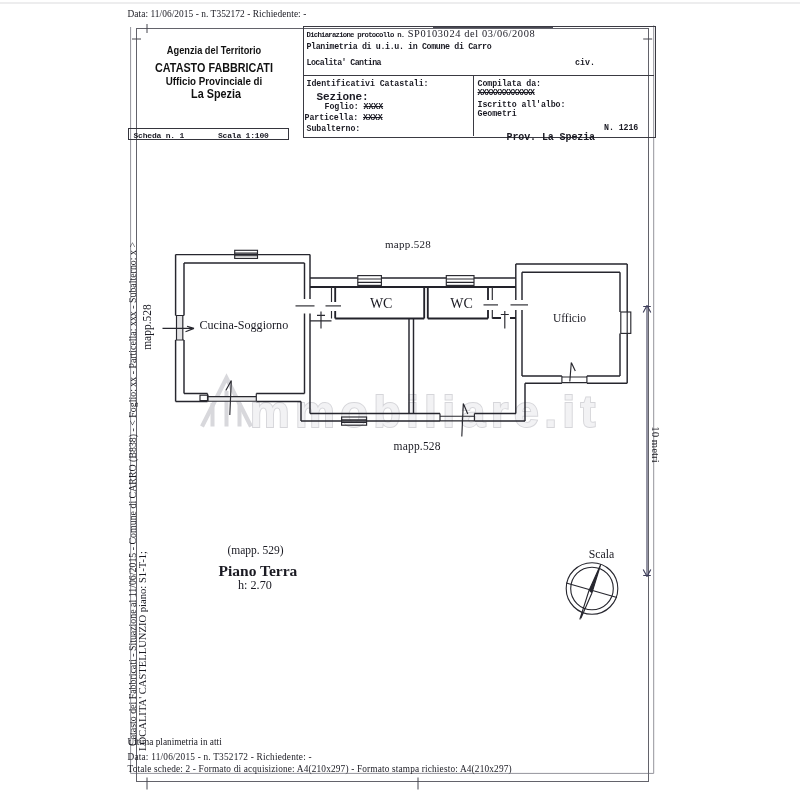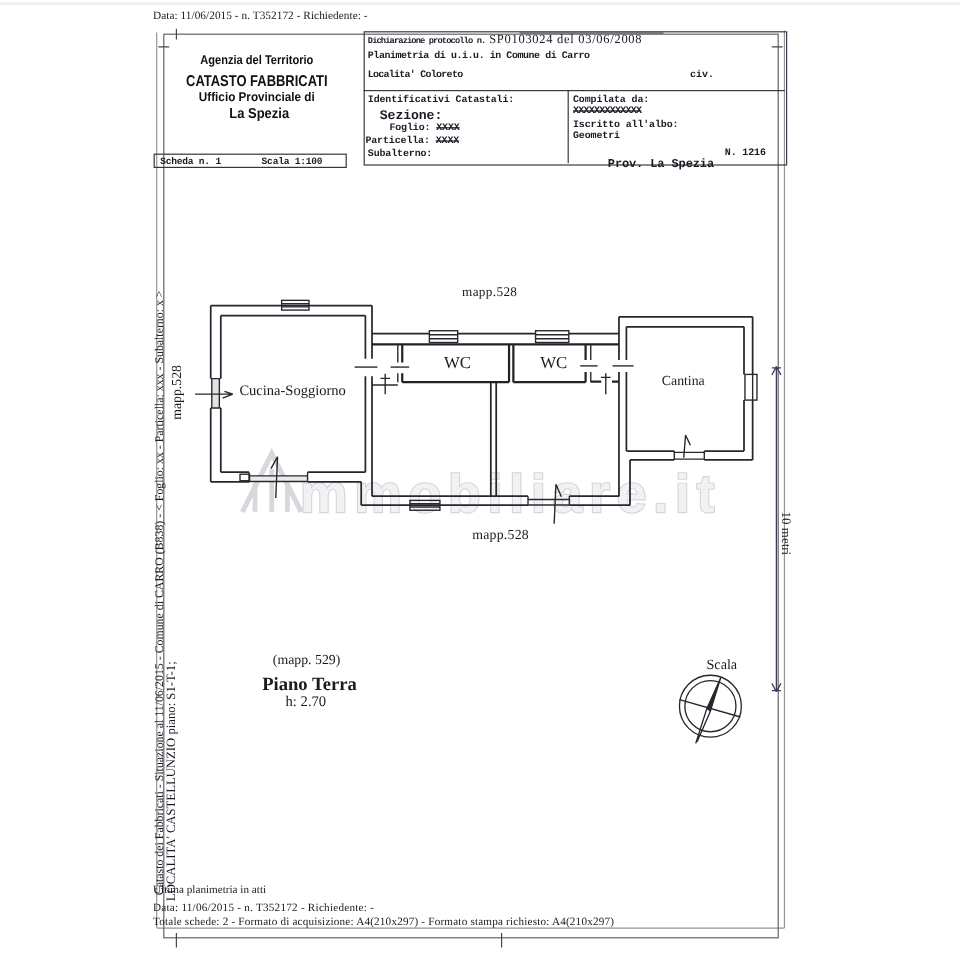--- a/index.html
+++ b/index.html
@@ -39,21 +39,21 @@
 <div class="abs" style="left:303px;top:75px;width:350.7px;height:0;border-top:1px solid #3a3a42;"></div>
 
 <div class="abs" style="left:472.5px;top:75px;width:0;height:60.5px;border-left:1px solid #3a3a42;"></div>
 
 <div class="abs" style="left:433px;top:27.4px;width:120px;height:0;border-top:1px solid #4a4a54;"></div>
 
 <div class="abs mono" style="left:306.5px;top:27.6px;font-size:7.3px;letter-spacing:-0.75px;">Dichiarazione protocollo n.<span style="font-family:'Liberation Serif', serif;font-weight:normal;font-size:10.4px;letter-spacing:0.6px;"> SP0103024 del 03/06/2008</span></div>
 
 <div class="abs mono" style="left:306.5px;top:42.4px;font-size:8.3px;letter-spacing:-0.36px;">Planimetria di u.i.u. in Comune di Carro</div>
 
-<div class="abs mono" style="left:306.5px;top:57.9px;font-size:8.3px;letter-spacing:-0.6px;">Localita' Coloreto</div>
+<div class="abs mono" style="left:306.5px;top:57.9px;font-size:8.3px;letter-spacing:-0.6px;">Localita' Cantina</div>
 
 <div class="abs mono" style="left:575px;top:57.9px;font-size:8.3px;">civ.</div>
 
 <div class="abs mono" style="left:306.5px;top:78.9px;font-size:8.3px;letter-spacing:-0.1px;">Identificativi Catastali:</div>
 
 <div class="abs mono" style="left:316.5px;top:90.9px;font-size:11px;letter-spacing:-0.1px;">Sezione:</div>
 
 <div class="abs mono" style="left:324.5px;top:101.9px;font-size:8.3px;letter-spacing:-0.1px;">Foglio: <span style="text-decoration:line-through;">XXXX</span></div>
 
 <div class="abs mono" style="left:304.5px;top:112.9px;font-size:8.3px;letter-spacing:-0.1px;">Particella: <span style="text-decoration:line-through;">XXXX</span></div>
@@ -213,21 +213,21 @@
 <div class="abs serif" style="left:385px;top:237.5px;font-size:11px;letter-spacing:0.3px;">mapp.528</div>
 
 <div class="abs serif" style="left:393.5px;top:439.5px;font-size:11.5px;letter-spacing:0.2px;">mapp.528</div>
 
 <div class="abs serif" style="left:199.5px;top:318.3px;font-size:12.1px;">Cucina-Soggiorno</div>
 
 <div class="abs serif" style="left:381.2px;top:304.2px;font-size:14px;transform:translate(-50%,-50%);">WC</div>
 
 <div class="abs serif" style="left:461.5px;top:304.2px;font-size:14px;transform:translate(-50%,-50%);">WC</div>
 
-<div class="abs serif" style="left:569.4px;top:317.9px;font-size:11.5px;transform:translate(-50%,-50%);">Cantina</div>
+<div class="abs serif" style="left:569.4px;top:317.9px;font-size:11.5px;transform:translate(-50%,-50%);">Ufficio</div>
 
 <div class="abs serif" style="left:255.5px;top:550px;font-size:11.5px;transform:translate(-50%,-50%);">(mapp. 529)</div>
 
 <div class="abs serif" style="left:257.9px;top:571px;font-size:15.5px;font-weight:bold;transform:translate(-50%,-50%);">Piano Terra</div>
 
 <div class="abs serif" style="left:254.9px;top:584.6px;font-size:12.2px;transform:translate(-50%,-50%);">h: 2.70</div>
 
 <div class="abs serif" style="left:601.5px;top:554.3px;font-size:11.8px;transform:translate(-50%,-50%);">Scala</div>
 
 <div class="abs serif" style="left:127.5px;top:737.3px;font-size:9.3px;">Ultima planimetria in atti</div>

